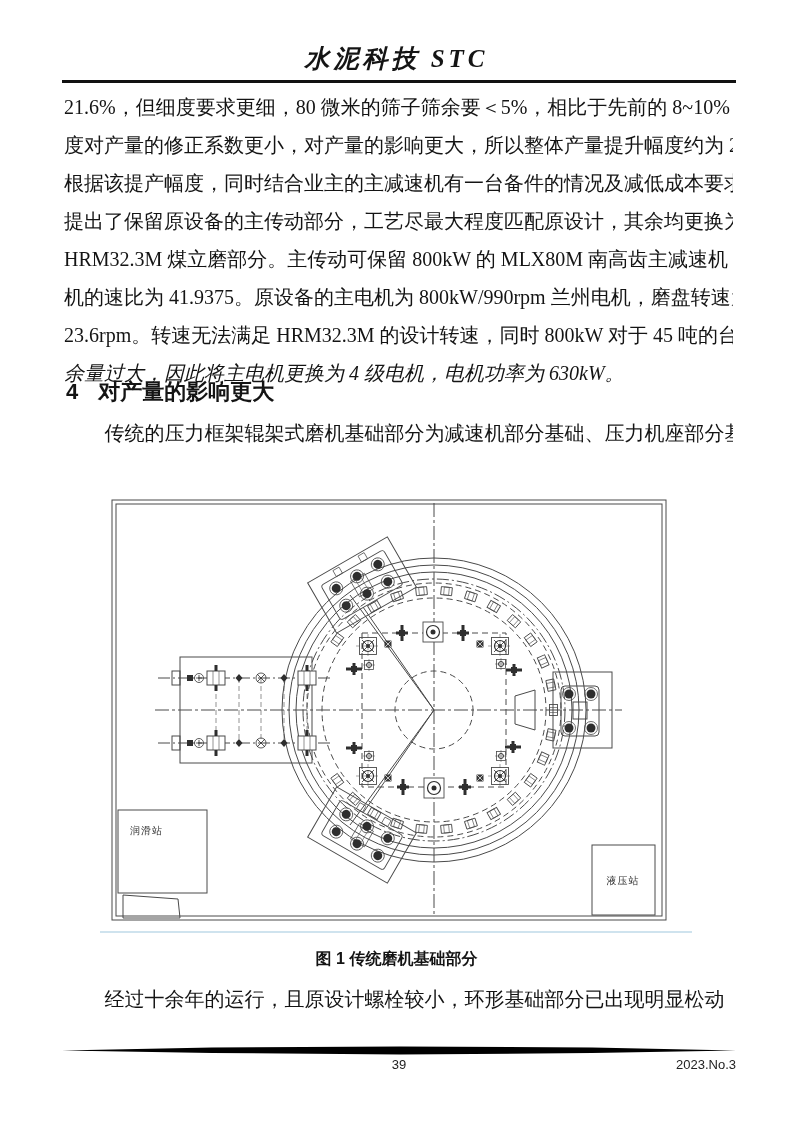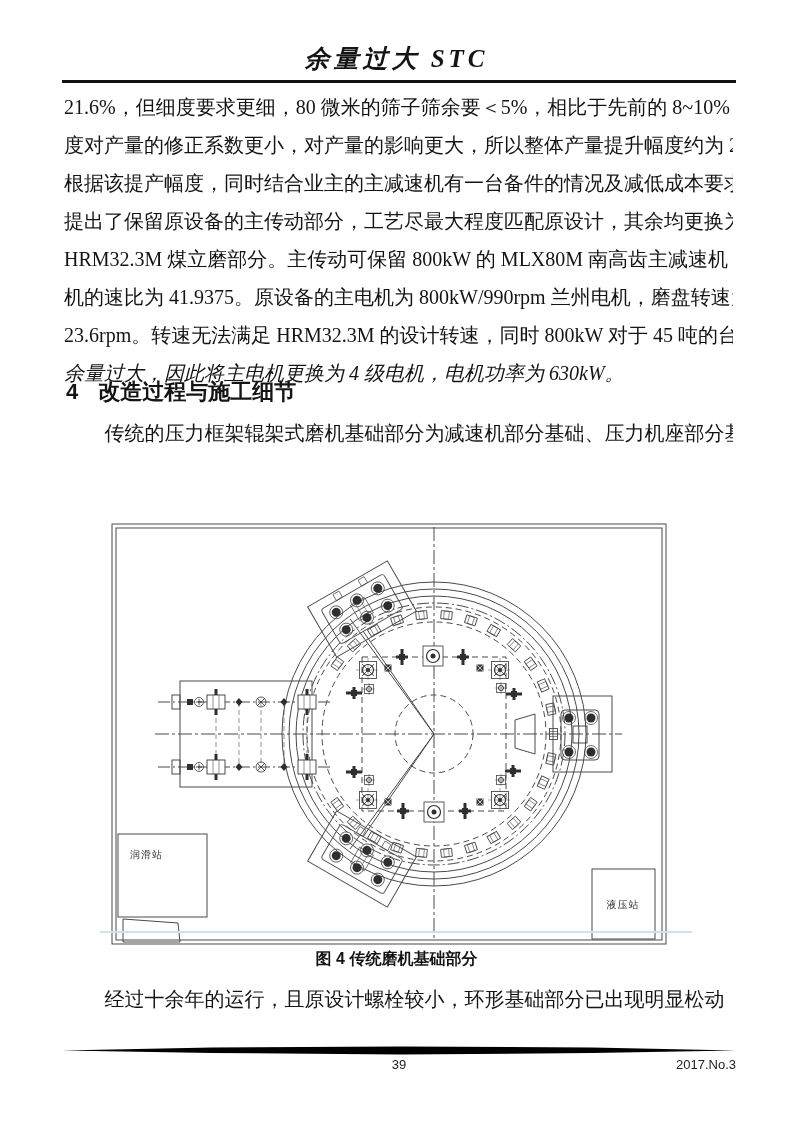--- a/index.html
+++ b/index.html
@@ -18,21 +18,21 @@
     height:38px;line-height:38px;font-size:20px;white-space:nowrap;
     text-align:justify;text-align-last:justify;overflow:hidden;
   }
   .bline.lastline{text-align-last:left;white-space:normal;font-style:italic;}
   .bline.indent{text-indent:2.02em;}
   .section-heading{
     top:376px;left:66px;width:667px;height:32px;line-height:32px;
     font-family:"Liberation Sans","DejaVu Sans",sans-serif;font-weight:bold;font-size:22px;
   }
   .section-heading .num{margin-right:20px;}
-  .figure-wrap{top:521px;left:100px;width:592px;height:436px;}
+  .figure-wrap{top:497px;left:100px;width:592px;height:436px;}
   .figure-underline{top:931px;left:100px;width:592px;height:2px;background:#cfe3ee;}
   .figure-caption{
     top:949px;left:0;width:100%;text-align:center;
     font-family:"Liberation Sans","DejaVu Sans",sans-serif;font-weight:bold;font-size:16px;
   }
   .para3{top:980px;}
   .footer-rule{top:1046px;left:62px;width:674px;height:9px;}
   .footer-row{
     top:1057px;left:62px;width:674px;height:18px;
     font-family:"Liberation Sans","DejaVu Sans",sans-serif;font-size:13px;color:#222;
@@ -40,36 +40,36 @@
   .footer-page{position:absolute;left:0;width:100%;text-align:center;}
   .footer-issue{position:absolute;right:0;}
   svg .ln{stroke:#4a4a4a;fill:none;stroke-width:1;}
   svg text{font-family:"Liberation Sans","DejaVu Sans",sans-serif;fill:#333;}
 </style>
 </head>
 <body>
 
 <div class="page">
 
-  <div class="abs journal-title">余量过大 STC</div>
+  <div class="abs journal-title">水泥科技 STC</div>
   <div class="abs header-rule"></div>
 
   <div class="abs textcol" style="top:88px">
     <div class="bline">21.6%，但细度要求更细，80 微米的筛子筛余要＜5%，相比于先前的 8~10%，该细</div>
     <div class="bline">度对产量的修正系数更小，对产量的影响更大，所以整体产量提升幅度约为 28.8%。</div>
     <div class="bline">根据该提产幅度，同时结合业主的主减速机有一台备件的情况及减低成本要求，</div>
     <div class="bline">提出了保留原设备的主传动部分，工艺尽最大程度匹配原设计，其余均更换为</div>
     <div class="bline">HRM32.3M 煤立磨部分。主传动可保留 800kW 的 MLX80M 南高齿主减速机，该减速</div>
     <div class="bline">机的速比为 41.9375。原设备的主电机为 800kW/990rpm 兰州电机，磨盘转速为</div>
     <div class="bline">23.6rpm。转速无法满足 HRM32.3M 的设计转速，同时 800kW 对于 45 吨的台时产量</div>
     <div class="bline lastline">余量过大，因此将主电机更换为 4 级电机，电机功率为 630kW。</div>
   </div>
 
   <div class="abs section-heading">
-    <span class="num">4</span><span>改造过程与施工细节</span>
+    <span class="num">4</span><span>对产量的影响更大</span>
   </div>
 
   <div class="abs textcol" style="top:414px">
     <div class="bline indent">传统的压力框架辊架式磨机基础部分为减速机部分基础、压力机座部分基础。</div>
   </div>
 
   <div class="abs figure-wrap">
     <svg id="fig" width="592" height="436" viewBox="0 0 592 436">
 
       <rect class="ln" x="12" y="3" width="554" height="420"></rect>
@@ -431,27 +431,27 @@
       </g>
 
       <g>
         <rect class="ln" x="492" y="348" width="63" height="70" stroke="#777"></rect>
         <text x="523" y="387" font-size="10" letter-spacing="1" text-anchor="middle">液压站</text>
       </g>
     </svg>
   </div>
 
   <div class="abs figure-underline"></div>
-  <div class="abs figure-caption">图 4  传统磨机基础部分</div>
+  <div class="abs figure-caption">图 1  传统磨机基础部分</div>
 
   <div class="abs textcol para3">
     <div class="bline indent">经过十余年的运行，且原设计螺栓较小，环形基础部分已出现明显松动，现</div>
   </div>
 
   <svg class="abs footer-rule" width="674" height="9" viewBox="0 0 674 9">
     <polygon fill="#000" points="0,4.5 150,1.5 338,0.5 530,1.5 674,4.5 530,7 338,8.5 150,7"></polygon>
   </svg>
   <div class="abs footer-row">
     <div class="footer-page">39</div>
-    <div class="footer-issue">2017.No.3</div>
+    <div class="footer-issue">2023.No.3</div>
   </div>
 
 </div>
 
 </body></html>

